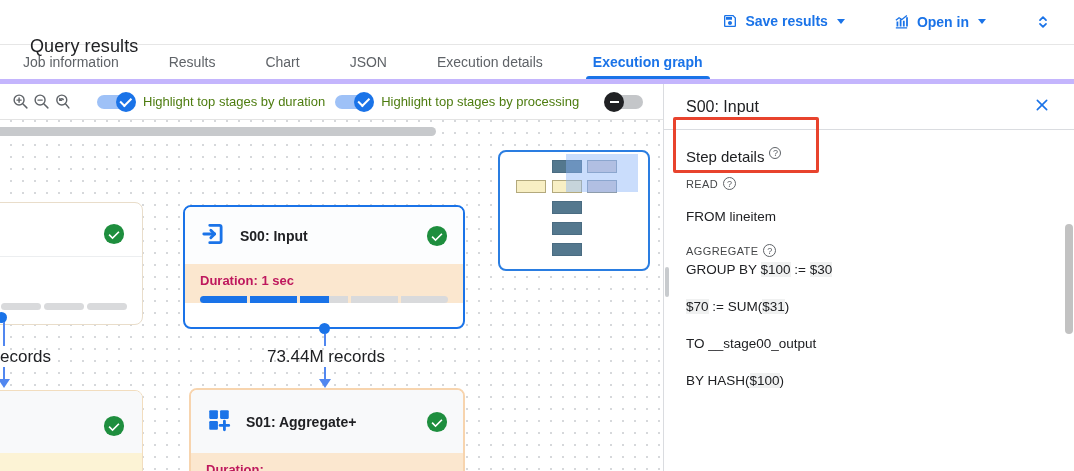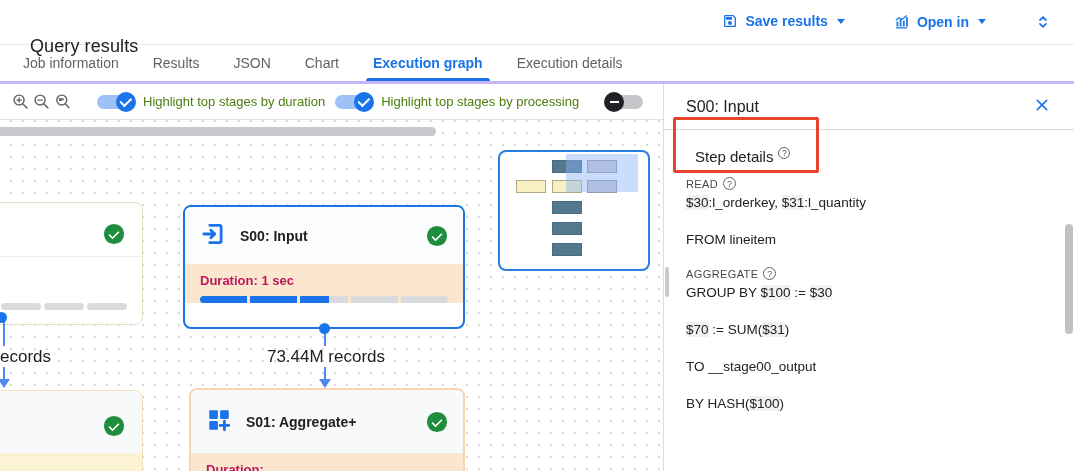--- a/index.html
+++ b/index.html
@@ -8,21 +8,21 @@
 
   
   .header { height:45px; display:flex; align-items:center; padding:0 22px 0 30px; border-bottom:1px solid #e6e6e6; }
   .page-title { font-size:18px; color:#202124; letter-spacing:.1px;margin-top:48px; }
   .header-actions { margin-left:auto; display:flex; align-items:flex-start; gap:48px; }
   .hbtn { display:flex; align-items:center; gap:7px; color:#1a73e8; font-size:14px; font-weight:bold; cursor:pointer; background:none; border:none; font-family:inherit; }
   .caret { width:0; height:0; border-left:4px solid transparent; border-right:4px solid transparent; border-top:5px solid #1a73e8; margin-left:2px; }
   .icon-svg { display:block; }
 
   
-  .tabbar { height:39px; display:flex; align-items:stretch; border-bottom:3px solid #c4b5fd; padding-left:6px; }
+  .tabbar { height:39px; display:flex; align-items:stretch; border-bottom:5px solid #c4b5fd; padding-left:6px;gap:16px; }
   .tab { position:relative; display:flex; align-items:center; padding:0 17px; font-size:14px; color:#5f6368; cursor:pointer; white-space:nowrap; }
   .tab.active { color:#1a73e8; font-weight:bold; }
   .tab.active::after { content:""; position:absolute; left:10px; right:10px; bottom:0; height:3px; background:#1a73e8; border-radius:3px 3px 0 0; }
 
   
   .body { display:flex; height:387px; }
   .left-col { width:663px; display:flex; flex-direction:column; }
   .toolbar { height:36px; display:flex; align-items:center; padding:0 12px; border-bottom:1px solid #e3e3e3; }
   .tool-btn { background:none; border:none; width:26px; height:26px; display:flex; align-items:center; justify-content:center; cursor:pointer; margin-right:4px; }
   .tb-divider { width:1px; height:22px; background:#dadce0; margin:0 9px; }
@@ -82,21 +82,21 @@
   .minimap { position:absolute; left:498px; top:30px; width:152px; height:121px; background:#fff; border:2px solid #2a7de1; border-radius:8px; cursor:pointer; }
   .mm-rect { position:absolute; }
   .mm-viewport { position:absolute; background:rgba(138,180,248,.45); }
 
   
   .panel { position:relative; width:411px; border-left:1px solid #dadce0; background:#fff; }
   .panel-header { height:46px; display:flex; align-items:center; padding:0 22px; border-bottom:1px solid #dadce0; }
   .panel-title { font-size:16px; color:#202124; }
   .panel-close { margin-left:auto; background:none; border:none; cursor:pointer; padding:2px; }
   .panel-body { padding:17px 22px 0 22px; }
-  .step-details { font-size:15px; color:#202124; margin-bottom:12px;margin-left:9px; }
+  .step-details { font-size:15px; color:#202124; margin-bottom:12px; }
   .help { display:inline-block; width:13px; height:13px; border:1px solid #5f6368; border-radius:50%; color:#5f6368; font-size:9px; line-height:12px; text-align:center; margin-left:5px; cursor:pointer; }
   .help::after { content:"?"; }
   .help.sup { vertical-align:6px; width:12px; height:12px; line-height:11px; }
   .annotation { position:absolute; left:9px; top:33px; width:146px; height:56px; border:3px solid #e8432d; border-radius:2px; pointer-events:none; }
 
   .psection { margin-bottom:17px; }
   .plabel { font-size:11px; color:#454749; letter-spacing:.4px; margin-bottom:3px; display:flex; align-items:center; }
   .pline { font-size:13.5px; color:#202124; line-height:20px; }
   .hl { background:#f0f1f1; }
 
@@ -136,24 +136,24 @@
               <path d="M8 14.5 12 18.5 16 14.5"></path>
             </svg>
         </span>
       </button>
     </div>
   </div>
 
   <nav class="tabbar">
       <div class="tab">Job information</div>
       <div class="tab">Results</div>
+      <div class="tab">Chart</div>
       <div class="tab">JSON</div>
-      <div class="tab">Chart</div>
+      <div class="tab">Execution details</div>
       <div class="tab active">Execution graph</div>
-      <div class="tab">Execution details</div>
     </nav>
 
   <div class="body">
     <div class="left-col">
 
       <div class="toolbar">
         <button class="tool-btn">
           <svg width="17" height="17" viewBox="0 0 24 24" fill="none" stroke="#5f6368" stroke-width="2">
               <circle cx="10" cy="10" r="7"></circle>
               <path d="M15.5 15.5 21 21" stroke-linecap="round"></path>
@@ -310,21 +310,20 @@
       <div class="panel-body">
         <div class="step-details">
           <span>Step details</span><span class="help sup"></span>
         </div>
         <div id="panel-sections">
             <div class="psection">
               <div class="plabel">
                 <span>READ</span>
                 <span class="help"></span>
               </div>
-              <div class="pline"><span class="hl">$30</span><span>:l_orderkey, </span><span class="hl">$31</span><span>:l_quantity</span></div>
             </div>
             <div class="psection">
               <div class="pline"><span>FROM lineitem</span></div>
             </div>
             <div class="psection">
               <div class="plabel">
                 <span>AGGREGATE</span>
                 <span class="help"></span>
               </div>
               <div class="pline"><span>GROUP BY </span><span class="hl">$100</span><span> := </span><span class="hl">$30</span></div>

